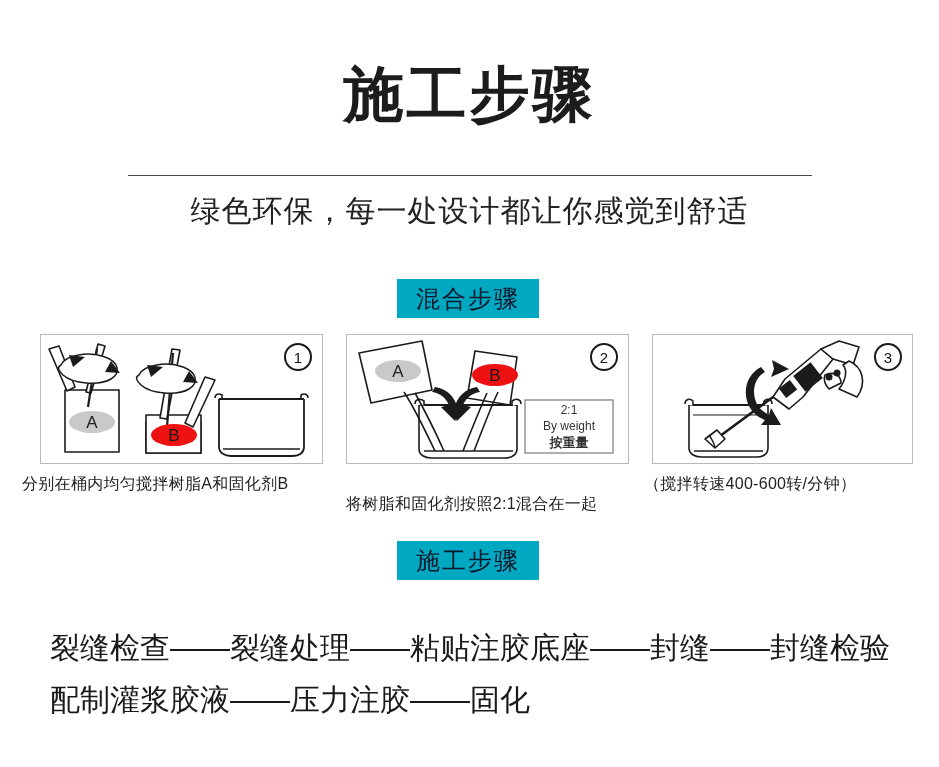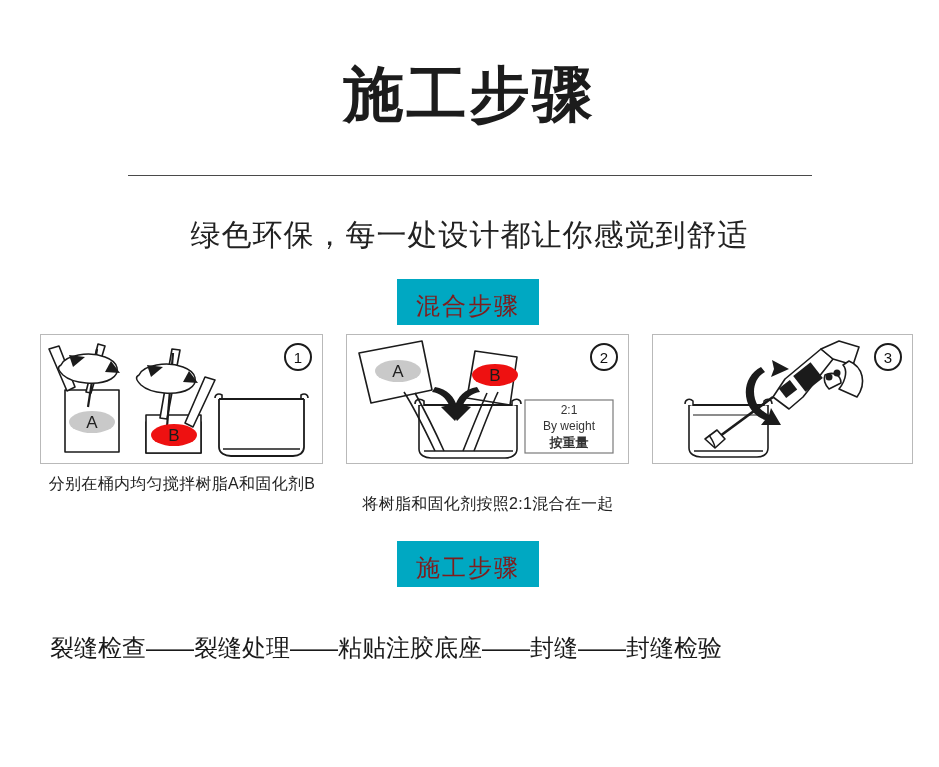--- a/index.html
+++ b/index.html
@@ -34,39 +34,39 @@
     position: absolute;
     left: 128px;
     top: 175px;
     width: 684px;
     height: 1px;
     background: #4a4a4a;
   }
   .page-subtitle {
     position: absolute;
     left: 0;
-    top: 214px;
+    top: 190px;
     width: 939px;
     text-align: center;
     font-size: 30px;
     line-height: 42px;
     color: #222222;
     letter-spacing: 1px;
   }
 
   
   .section-badge {
     position: absolute;
     background: #00a8c2;
-    color: #7f1d1d;
+    color: #0f172a;
     font-size: 24px;
     line-height: 32px;
     letter-spacing: 2px;
     text-align: center;
-    padding: 11px 14px 3px 14px;
+    padding: 4px 14px 3px 14px;
     box-sizing: border-box;
     white-space: nowrap;
   }
   #badge-mix  { left: 397px; top: 279px; width: 142px; }
   #badge-work { left: 397px; top: 541px; width: 142px; }
 
   
   .panel {
     position: absolute;
     top: 334px;
@@ -95,36 +95,35 @@
     box-sizing: border-box;
   }
   .panel svg { position: absolute; left: 0; top: 0; }
 
   
   .caption {
     position: absolute;
     top: 472px;
     font-size: 16px;
     line-height: 24px;
-    text-align: center;
     color: #222;
     letter-spacing: 0.3px;
   }
   #caption-1 { left: 22px;  width: 320px; }
   #caption-2 { left: 346px; width: 284px; margin-top: 20px; }
   #caption-3 { left: 644px; width: 278px; }
   .caption .line2 { display: block; }
 
   
   .flow-text {
     position: absolute;
     left: 50px;
     top: 622px;
     width: 860px;
-    font-size: 24px;
+    font-size: 30px;
     line-height: 52px;
     color: #1a1a1a;
     letter-spacing: 0px;
   }
   .flow-line { display: block; white-space: nowrap; }
 </style>
 </head>
 <body>
 
 <div class="page-title">施工步骤</div>
@@ -250,19 +249,21 @@
   <div class="panel-number">3</div>
 </div>
 
 <div class="caption" id="caption-1">
   <span>分别在桶内均匀搅拌树脂A和固化剂B</span>
 </div>
 <div class="caption" id="caption-2">
   <span>将树脂和固化剂按照2:1混合在一起</span>
 </div>
 <div class="caption" id="caption-3">
+  <span class="line2">（搅拌转速400-600转/分钟）</span>
 </div>
 
 <div class="section-badge" id="badge-work">施工步骤</div>
 
 <div class="flow-text">
   <span class="flow-line">裂缝检查——裂缝处理——粘贴注胶底座——封缝——封缝检验</span>
+  <span class="flow-line">配制灌浆胶液——压力注胶——固化</span>
 </div>
 
 </body></html>

